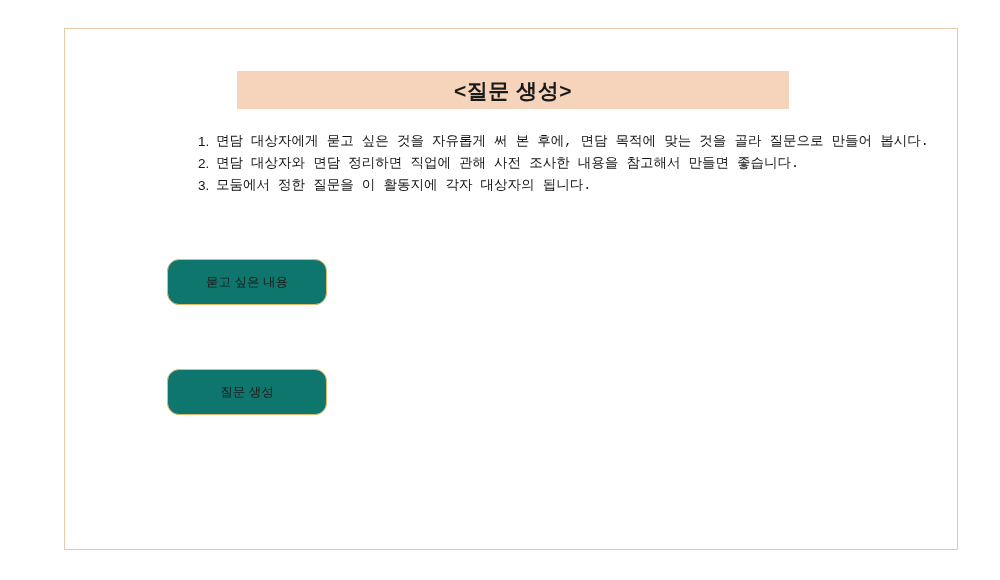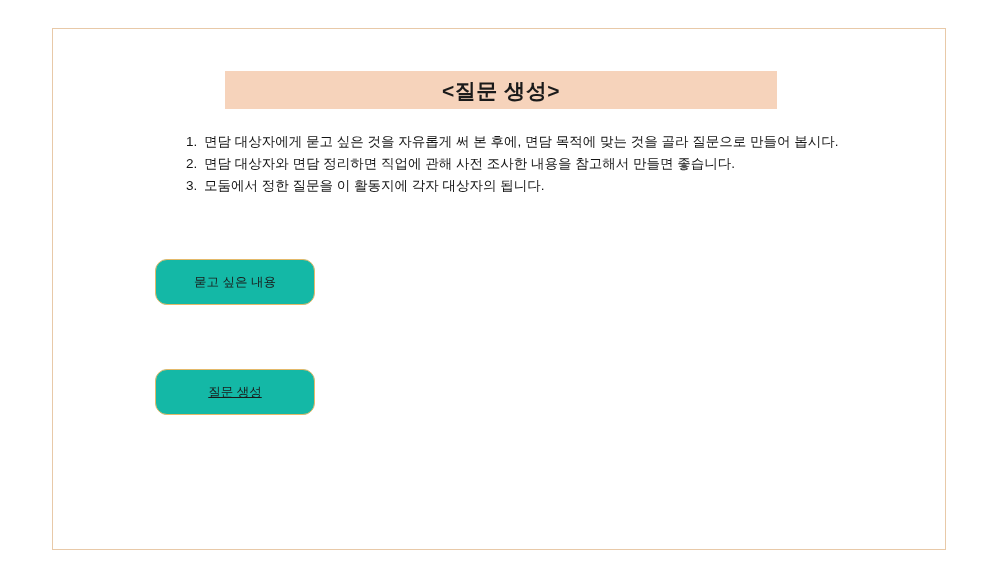--- a/index.html
+++ b/index.html
@@ -11,21 +11,21 @@
     width: 1000px;
     height: 580px;
     background: #ffffff;
     font-family: "Liberation Sans", "DejaVu Sans", sans-serif;
     color: #1a1a1a;
     overflow: hidden;
   }
 
   .page {
     position: absolute;
-    left: 52px;
+    left: 64px;
     top: 28px;
     width: 894px;
     height: 522px;
     border: 1px solid #e8c9a8;
     box-sizing: border-box;
     background: #ffffff;
   }
 
   .title-banner {
     position: absolute;
@@ -59,42 +59,43 @@
     white-space: nowrap;
     display: flex;
   }
   .instruction-num {
     width: 18px;
     flex: 0 0 18px;
     text-align: left;
   }
   .instruction-text {
     flex: 1 1 auto;
+    font-family: Liberation Mono, monospace;
   }
 
   .answer-box {
     position: absolute;
     width: 160px;
     height: 46px;
-    background: #14b8a6;
+    background: #0f766e;
     border: 1px solid #e3b96a;
     border-radius: 12px;
     box-sizing: border-box;
     display: flex;
     align-items: center;
     justify-content: center;
   }
   .answer-box-label {
     font-size: 12.5px;
     color: #1a1a1a;
     line-height: 1;
   }
 
   #box-ask { left: 102px; top: 230px; }
-  #box-make { left: 102px; top: 340px; text-decoration: underline; }
+  #box-make { left: 102px; top: 340px; }
 </style>
 </head>
 <body>
 
 <div class="page">
 
   <div class="title-banner">
     <span class="title-banner-text">&lt;질문 생성&gt;</span>
   </div>
 

